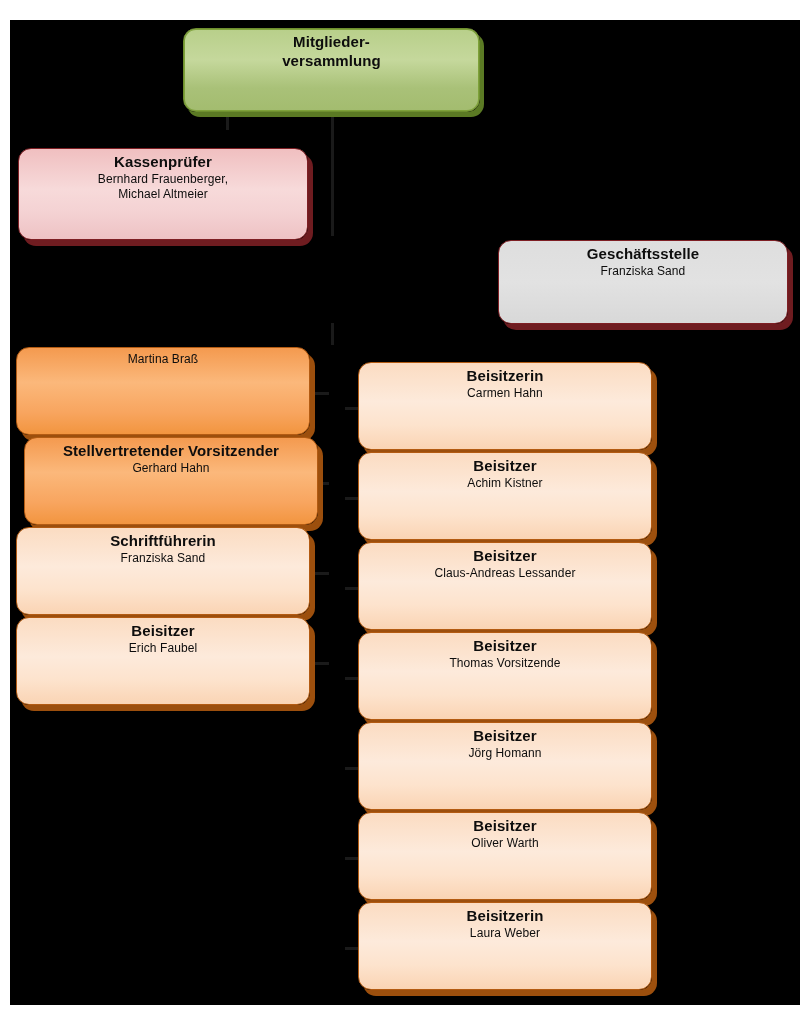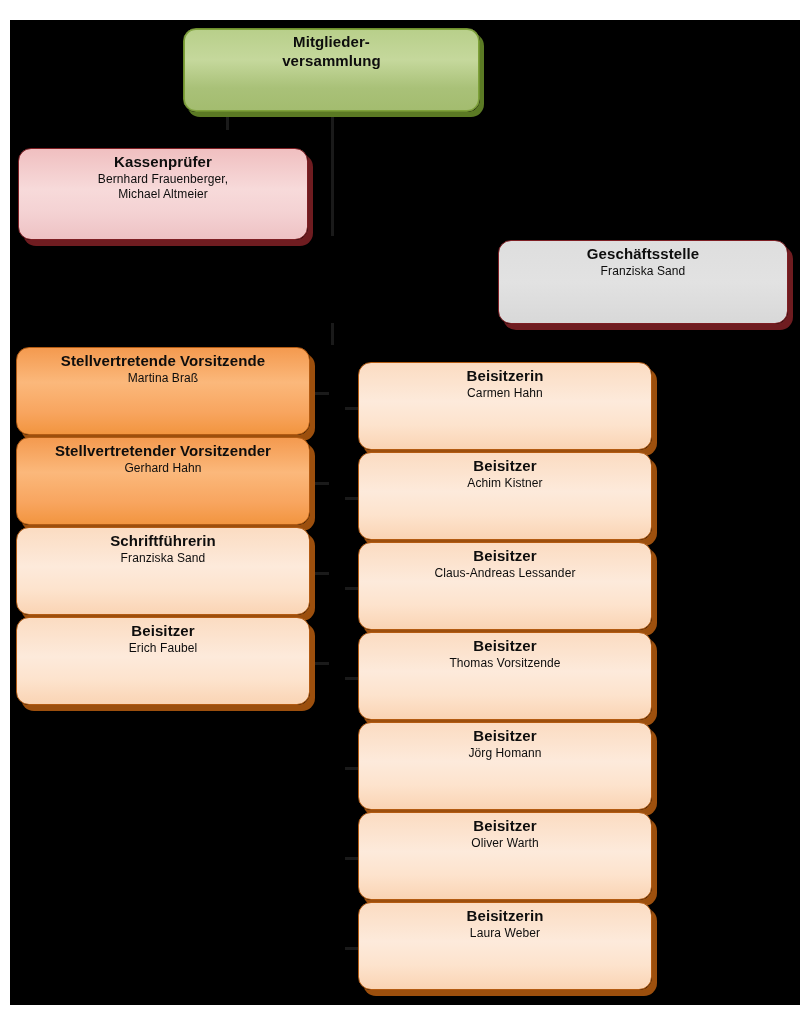--- a/index.html
+++ b/index.html
@@ -136,25 +136,24 @@
     <span class="person">Michael Altmeier</span>
   </div>
 
 
   <div class="node grey" style="left:498px; top:240px; width:290px; height:84px;">
     <span class="title">Geschäftsstelle</span>
     <span class="person">Franziska Sand</span>
   </div>
 
   <div class="node orange" style="left:16px; top:347px; width:294px; height:88px;">
-    <span class="title">Stellvertretende Vorsitzende</span>
     <span class="person">Martina Braß</span>
   </div>
 
-  <div class="node orange" style="left:16px; top:437px; width:294px; height:88px;">
+  <div class="node orange" style="left:24px; top:437px; width:294px; height:88px;">
     <span class="title">Stellvertretender Vorsitzender</span>
     <span class="person">Gerhard Hahn</span>
   </div>
 
   <div class="node lightorange" style="left:16px; top:527px; width:294px; height:88px;">
     <span class="title">Schriftführerin</span>
     <span class="person">Franziska Sand</span>
   </div>
 
   <div class="node lightorange" style="left:16px; top:617px; width:294px; height:88px;">

